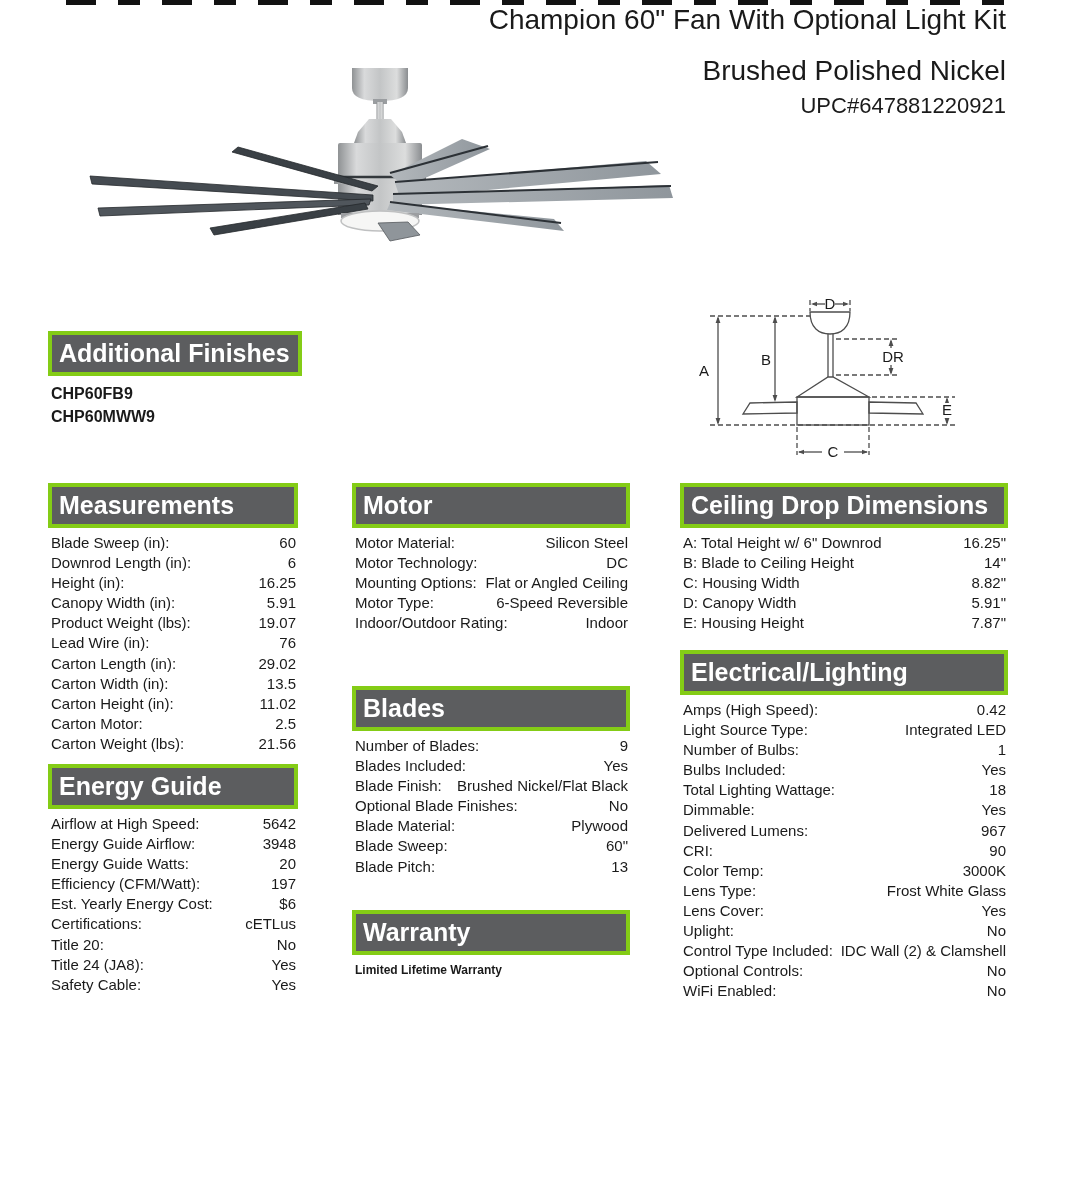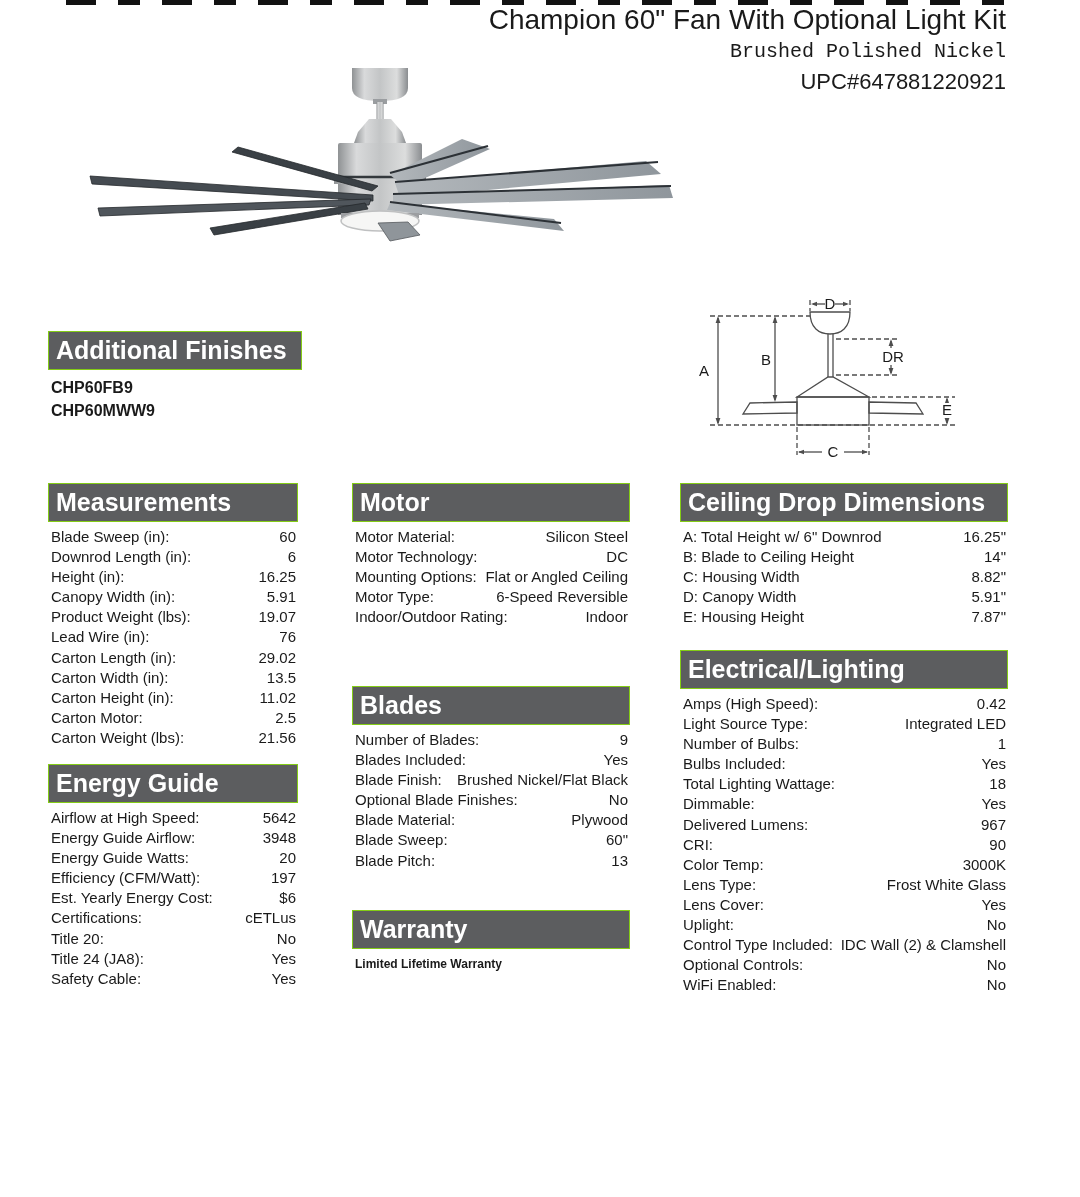--- a/index.html
+++ b/index.html
@@ -7,26 +7,26 @@
         font-family:"Liberation Sans","DejaVu Sans",sans-serif;color:#1a1a1a;}
 
   
   .top-crop{position:absolute;left:66px;top:0;width:946px;height:5px;
     background:repeating-linear-gradient(90deg,#121212 0 30px,transparent 30px 52px,
       #121212 52px 74px,transparent 74px 96px);}
 
   
   .title-block{position:absolute;top:4px;right:74px;text-align:right;line-height:1.15;}
   .title-main{font-size:28px;}
-  .title-sub{font-size:20px;margin-top:4px;font-family:Liberation Mono, monospace;}
+  .title-sub{font-size:28px;margin-top:19px;}
   .title-upc{font-size:22px;margin-top:6px;}
 
   
   .spec-section{position:absolute;}
-  .spec-header{background:#5c5d5f;border:1px solid #84cc16;color:#fff;font-weight:bold;
+  .spec-header{background:#5c5d5f;border:4px solid #84cc16;color:#fff;font-weight:bold;
     font-size:25px;height:37px;line-height:36px;padding-left:7px;box-sizing:content-box;}
   .spec-rows{padding-top:5px;}
   .spec-row{display:flex;justify-content:space-between;align-items:baseline;
     font-size:15px;line-height:20.1px;padding:0 2px 0 3px;white-space:nowrap;}
   .spec-row .value{text-align:right;}
 
   .finish-list{padding:6px 0 0 3px;}
   .finish-item{font-weight:bold;font-size:16px;line-height:23px;}
 
   .warranty-text{font-size:12px;padding:8px 0 0 3px;font-weight:bold;}

